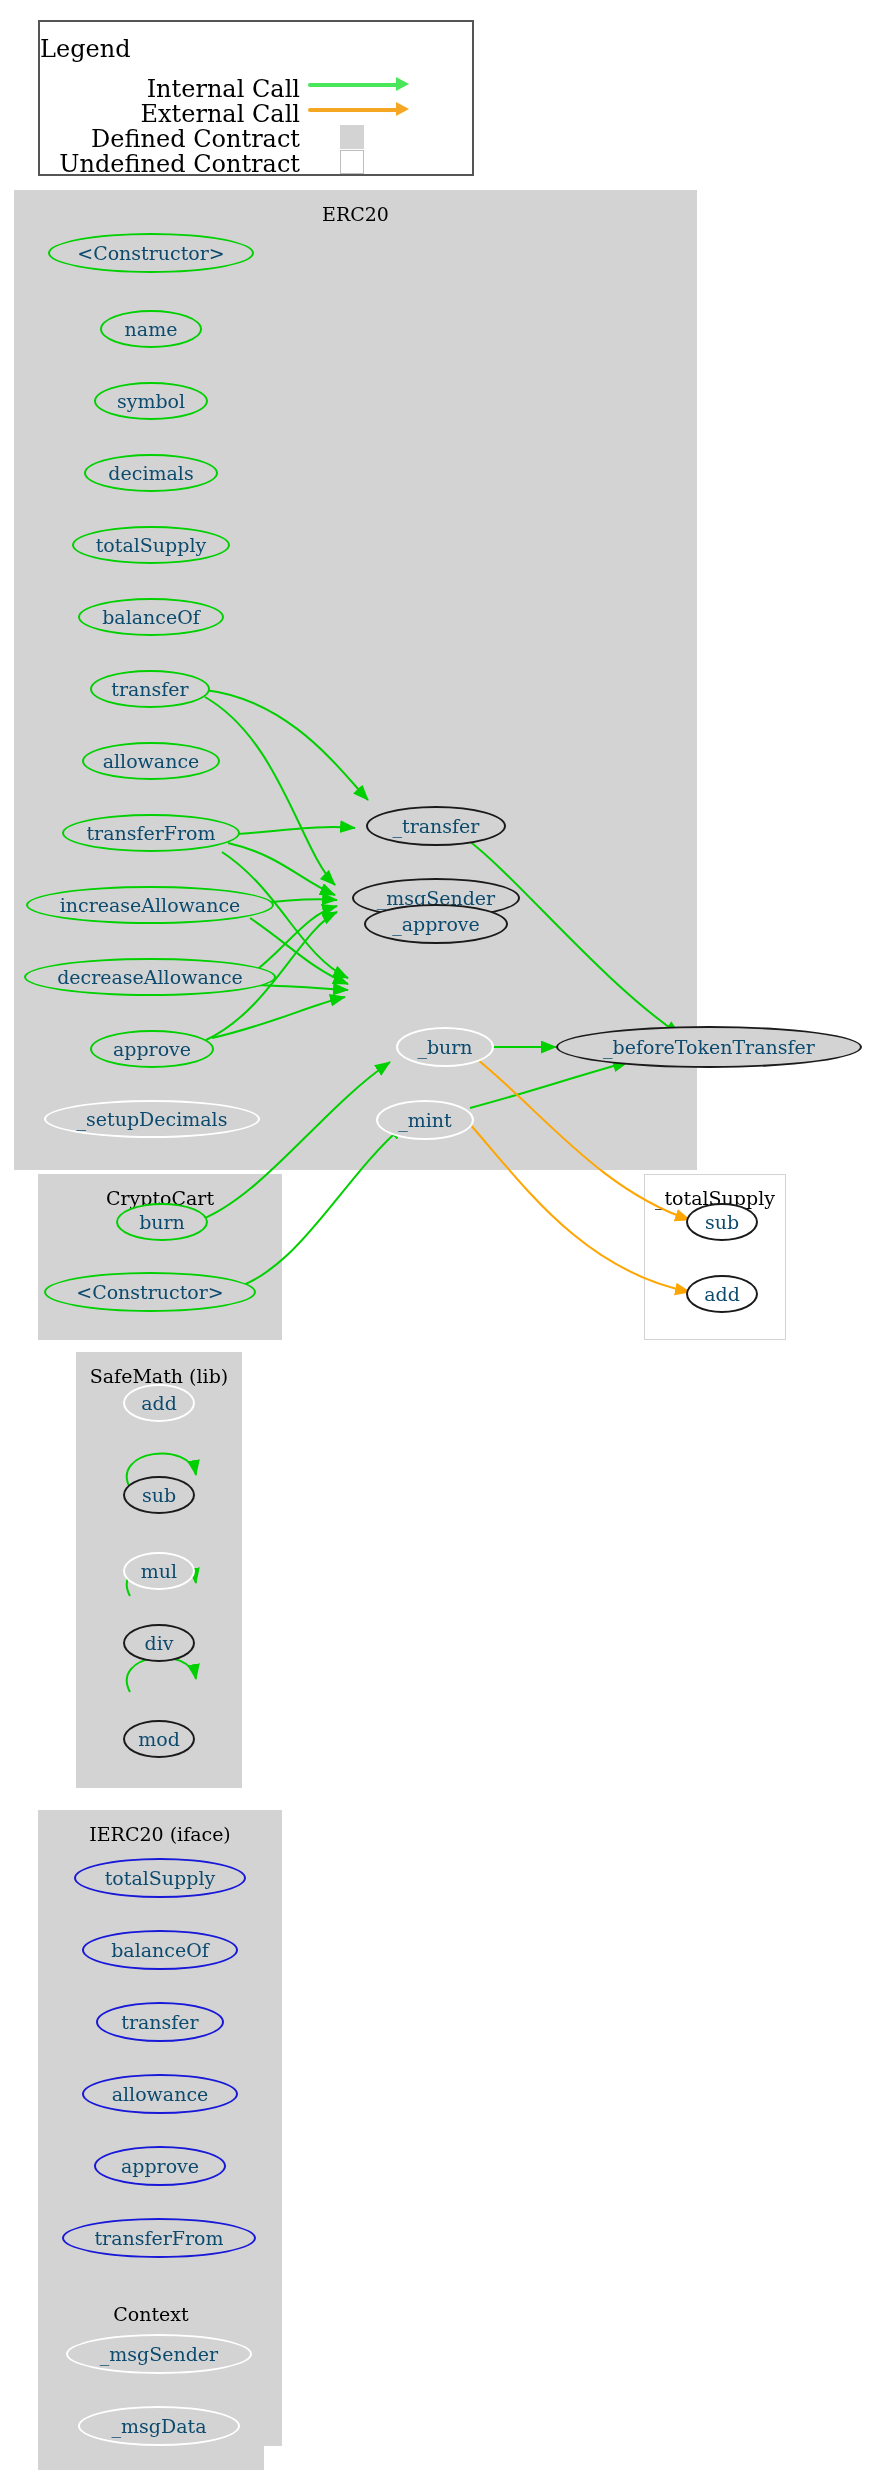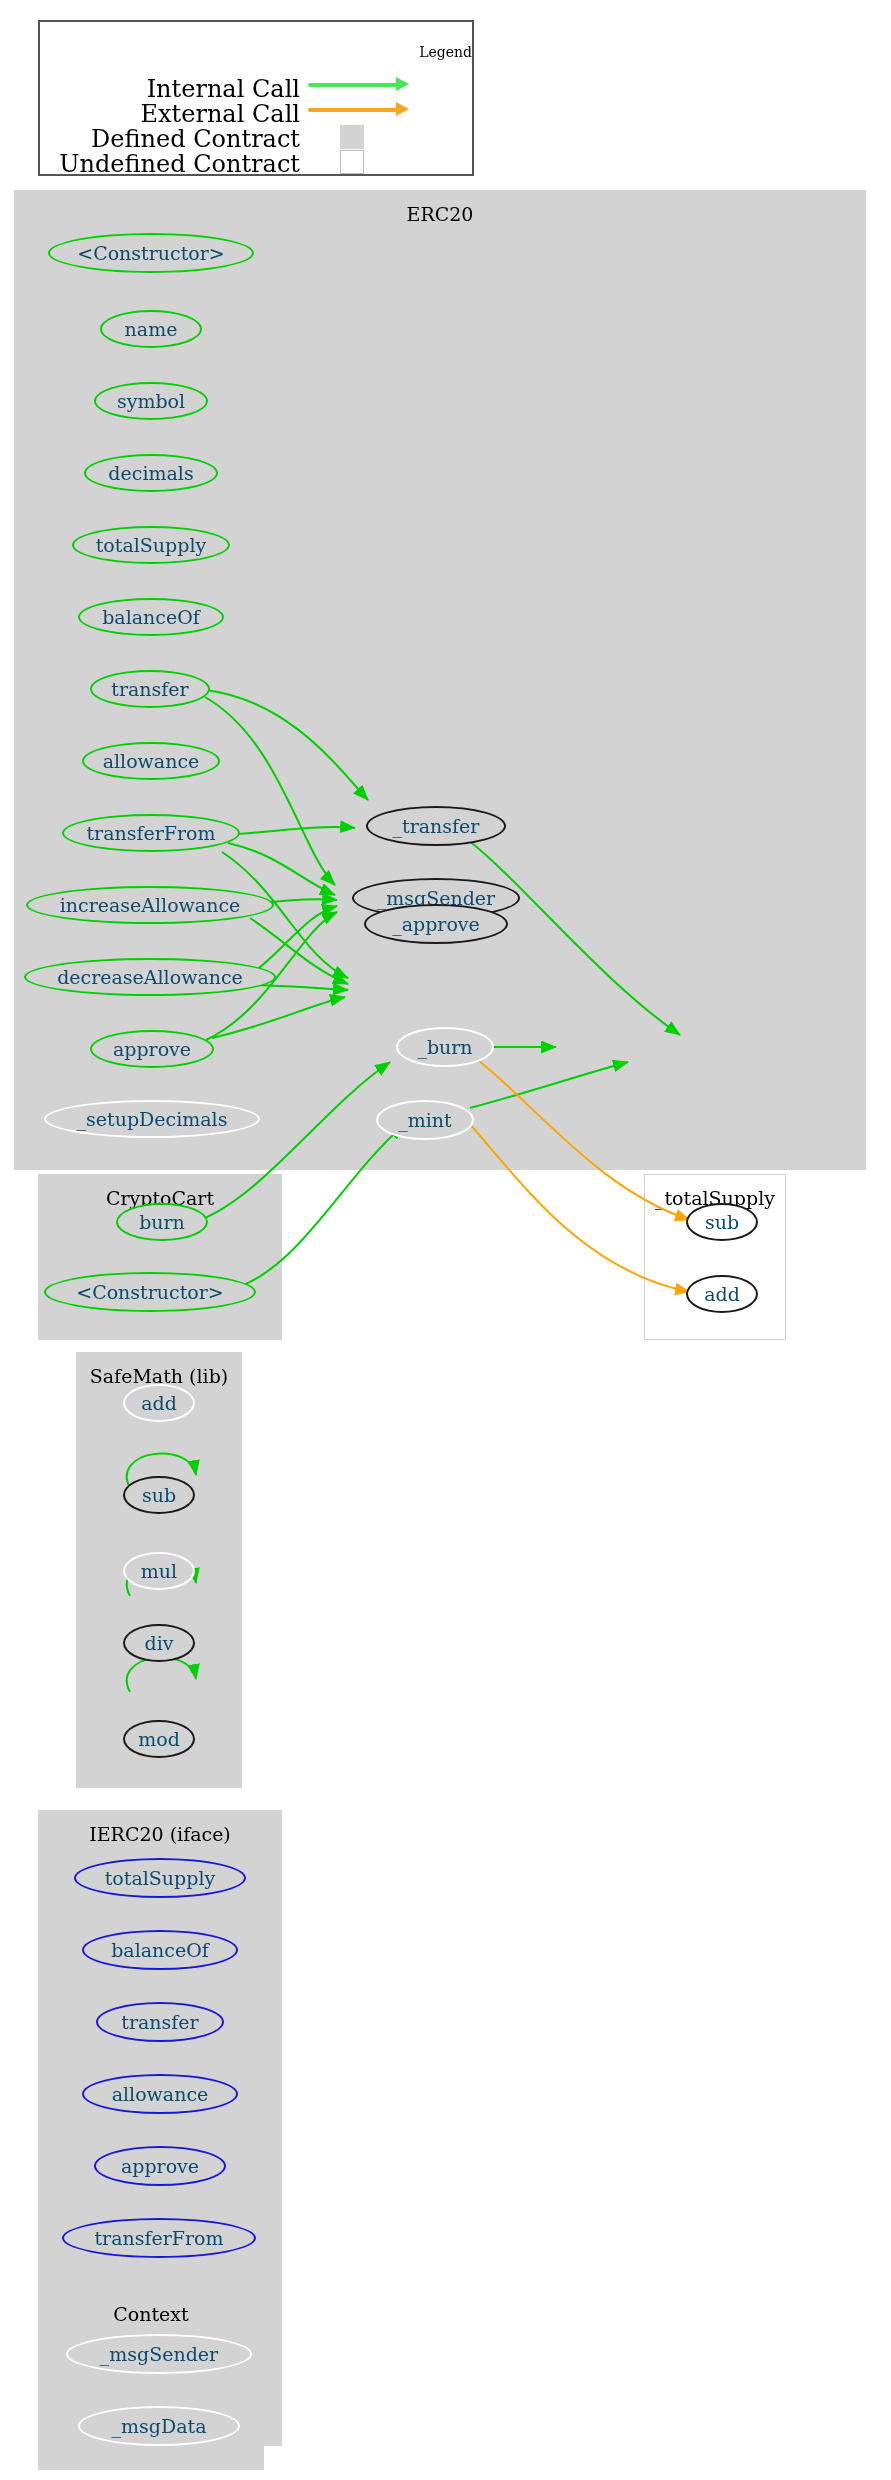--- a/index.html
+++ b/index.html
@@ -8,21 +8,21 @@
 
   
   .cluster{position:absolute;box-sizing:border-box;}
   .cluster.gray{background:#d3d3d3;border:1px solid #d3d3d3;}
   .cluster.white{background:#ffffff;border:1px solid #d3d3d3;}
   .cluster-label{position:absolute;left:0;right:0;text-align:center;font-size:19px;color:#000;white-space:nowrap;}
 
   
   #legend{position:absolute;left:38px;top:20px;width:436px;height:156px;
           background:#fff;border:2px solid #555;box-sizing:border-box;}
-  #legend-title{position:absolute;left:0;right:0;top:22px;text-align:right;font-size:14px;}
+  #legend-title{position:absolute;left:0;right:0;top:13px;text-align:left;font-size:24px;}
   .leg-row{position:absolute;height:20px;}
   .leg-text{position:absolute;right:0;top:0;font-size:24px;white-space:nowrap;text-align:right;}
   .leg-line{position:absolute;height:4px;border-radius:2px;}
   .leg-arrow{position:absolute;width:0;height:0;border-top:7px solid transparent;
              border-bottom:7px solid transparent;}
   .leg-swatch{position:absolute;width:24px;height:24px;box-sizing:border-box;}
 
   
   .node{position:absolute;box-sizing:border-box;border-radius:50%;
         background:#d3d3d3;display:flex;align-items:center;justify-content:center;
@@ -60,21 +60,21 @@
       <span class="leg-text">Defined Contract</span>
     </div>
     <div class="leg-swatch" style="left:300px;top:103px;background:#d3d3d3;border:1px solid #d3d3d3;"></div>
 
     <div class="leg-row" style="left:20px;top:128px;width:240px;text-decoration:underline;">
       <span class="leg-text">Undefined Contract</span>
     </div>
     <div class="leg-swatch" style="left:300px;top:128px;background:#ffffff;border:1px solid #bdbdbd;"></div>
   </div>
 
-  <div class="cluster gray" style="left:14px;top:190px;width:852px;height:980px;">
+  <div class="cluster gray" style="left:14px;top:190px;width:683px;height:980px;">
     <div class="cluster-label" style="top:12px;">ERC20</div>
   </div>
 
   <div class="cluster gray" style="left:38px;top:1174px;width:244px;height:166px;">
     <div class="cluster-label" style="top:12px;">CryptoCart</div>
   </div>
 
   <div class="cluster white" style="left:644px;top:1174px;width:142px;height:166px;">
     <div class="cluster-label" style="top:12px;">_totalSupply</div>
   </div>
@@ -192,20 +192,23 @@
     </div>
   <div class="node k" style="left:364px;top:904px;width:144px;height:40px;">
       <span>_approve</span>
     </div>
   <div class="node w" style="left:396px;top:1027px;width:98px;height:40px;text-align:center;">
       <span>_burn</span>
     </div>
   <div class="node w" style="left:376px;top:1100px;width:98px;height:40px;">
       <span>_mint</span>
     </div>
+  <div class="node k" style="left:556px;top:1026px;width:306px;height:42px;">
+      <span>_beforeTokenTransfer</span>
+    </div>
 
   <div class="node g" style="left:116px;top:1203px;width:92px;height:38px;">
       <span>burn</span>
     </div>
   <div class="node g" style="left:44px;top:1272px;width:212px;height:40px;">
       <span>&lt;Constructor&gt;</span>
     </div>
 
   <div class="node k onwhite" style="left:686px;top:1203px;width:72px;height:38px;">
       <span>sub</span>

